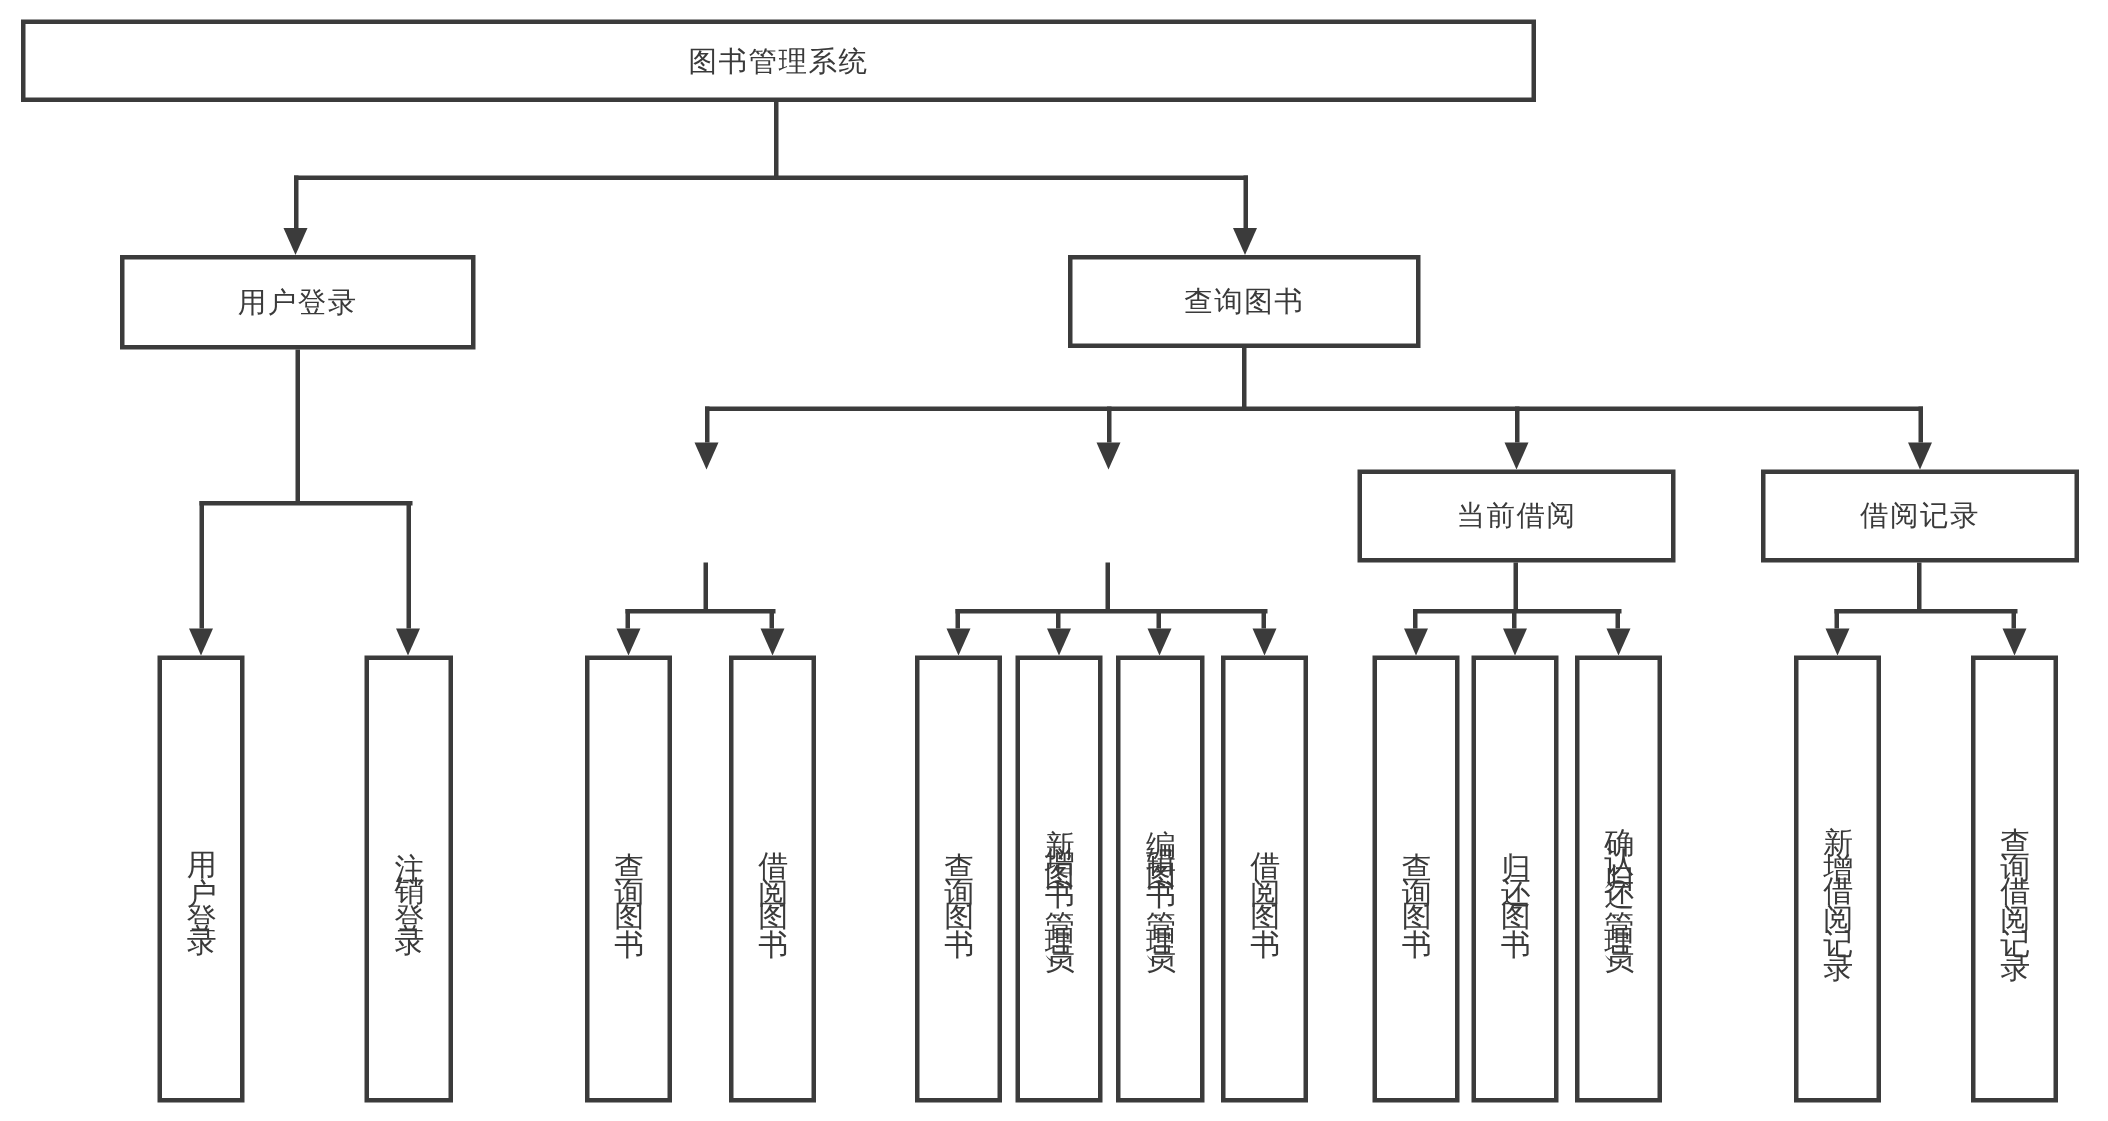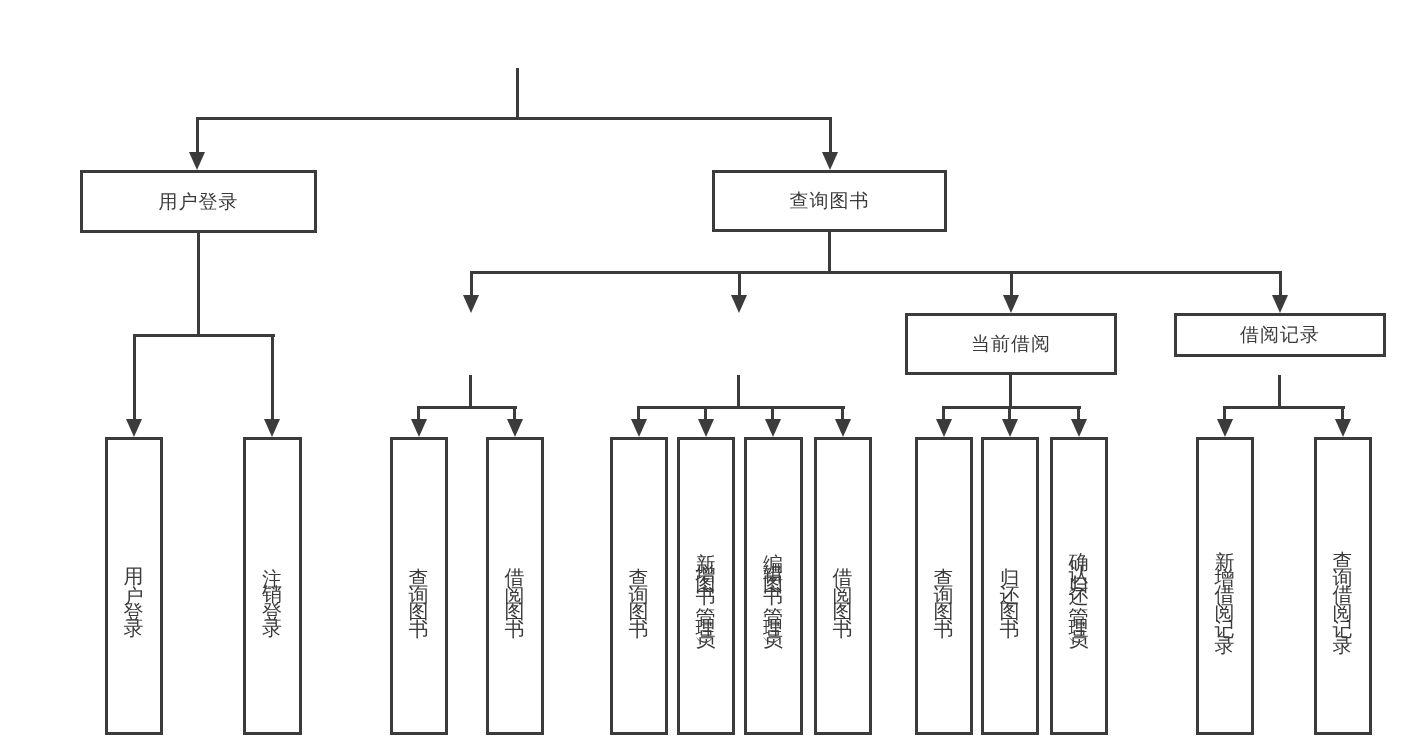--- a/index.html
+++ b/index.html
@@ -50,20 +50,23 @@
     text-shadow: 1px 1px 0 #ffffff;
     white-space: nowrap;
     z-index: 5;
   }
 </style>
 </head>
 <body>
 
 <div id="canvas">
 
+  <div class="box hbox" style="left:14px; top:13px; width:1010px; height:55px;">
+    <span>图书管理系统</span>
+  </div>
 
   <div class="vl" style="left:516px; top:68px; height:50px;"></div>
   <div class="hl" style="left:196px; top:117px; width:636px;"></div>
   <div class="vl" style="left:196px; top:117px; height:35px;"></div>
   <div class="arr" style="left:189px; top:152px;"></div>
   <div class="vl" style="left:829px; top:117px; height:35px;"></div>
   <div class="arr" style="left:822px; top:152px;"></div>
 
   <div class="box hbox" style="left:80px; top:170px; width:237px; height:63px;">
     <span>用户登录</span>
@@ -86,21 +89,21 @@
   <div class="vl" style="left:738px; top:271px; height:24px;"></div>
   <div class="arr" style="left:731px; top:295px;"></div>
   <div class="vl" style="left:1010px; top:271px; height:24px;"></div>
   <div class="arr" style="left:1003px; top:295px;"></div>
   <div class="vl" style="left:1279px; top:271px; height:24px;"></div>
   <div class="arr" style="left:1272px; top:295px;"></div>
 
   <div class="box hbox" style="left:905px; top:313px; width:212px; height:62px;">
     <span>当前借阅</span>
   </div>
-  <div class="box hbox" style="left:1174px; top:313px; width:212px; height:44px;">
+  <div class="box hbox" style="left:1174px; top:313px; width:212px; height:62px;">
     <span>借阅记录</span>
   </div>
 
   <div class="vl" style="left:469px; top:375px; height:33px;"></div>
   <div class="hl" style="left:417px; top:406px; width:100px;"></div>
   <div class="vl" style="left:417px; top:406px; height:13px;"></div>
   <div class="arr" style="left:411px; top:419px;"></div>
   <div class="vl" style="left:513px; top:406px; height:13px;"></div>
   <div class="arr" style="left:507px; top:419px;"></div>
 

